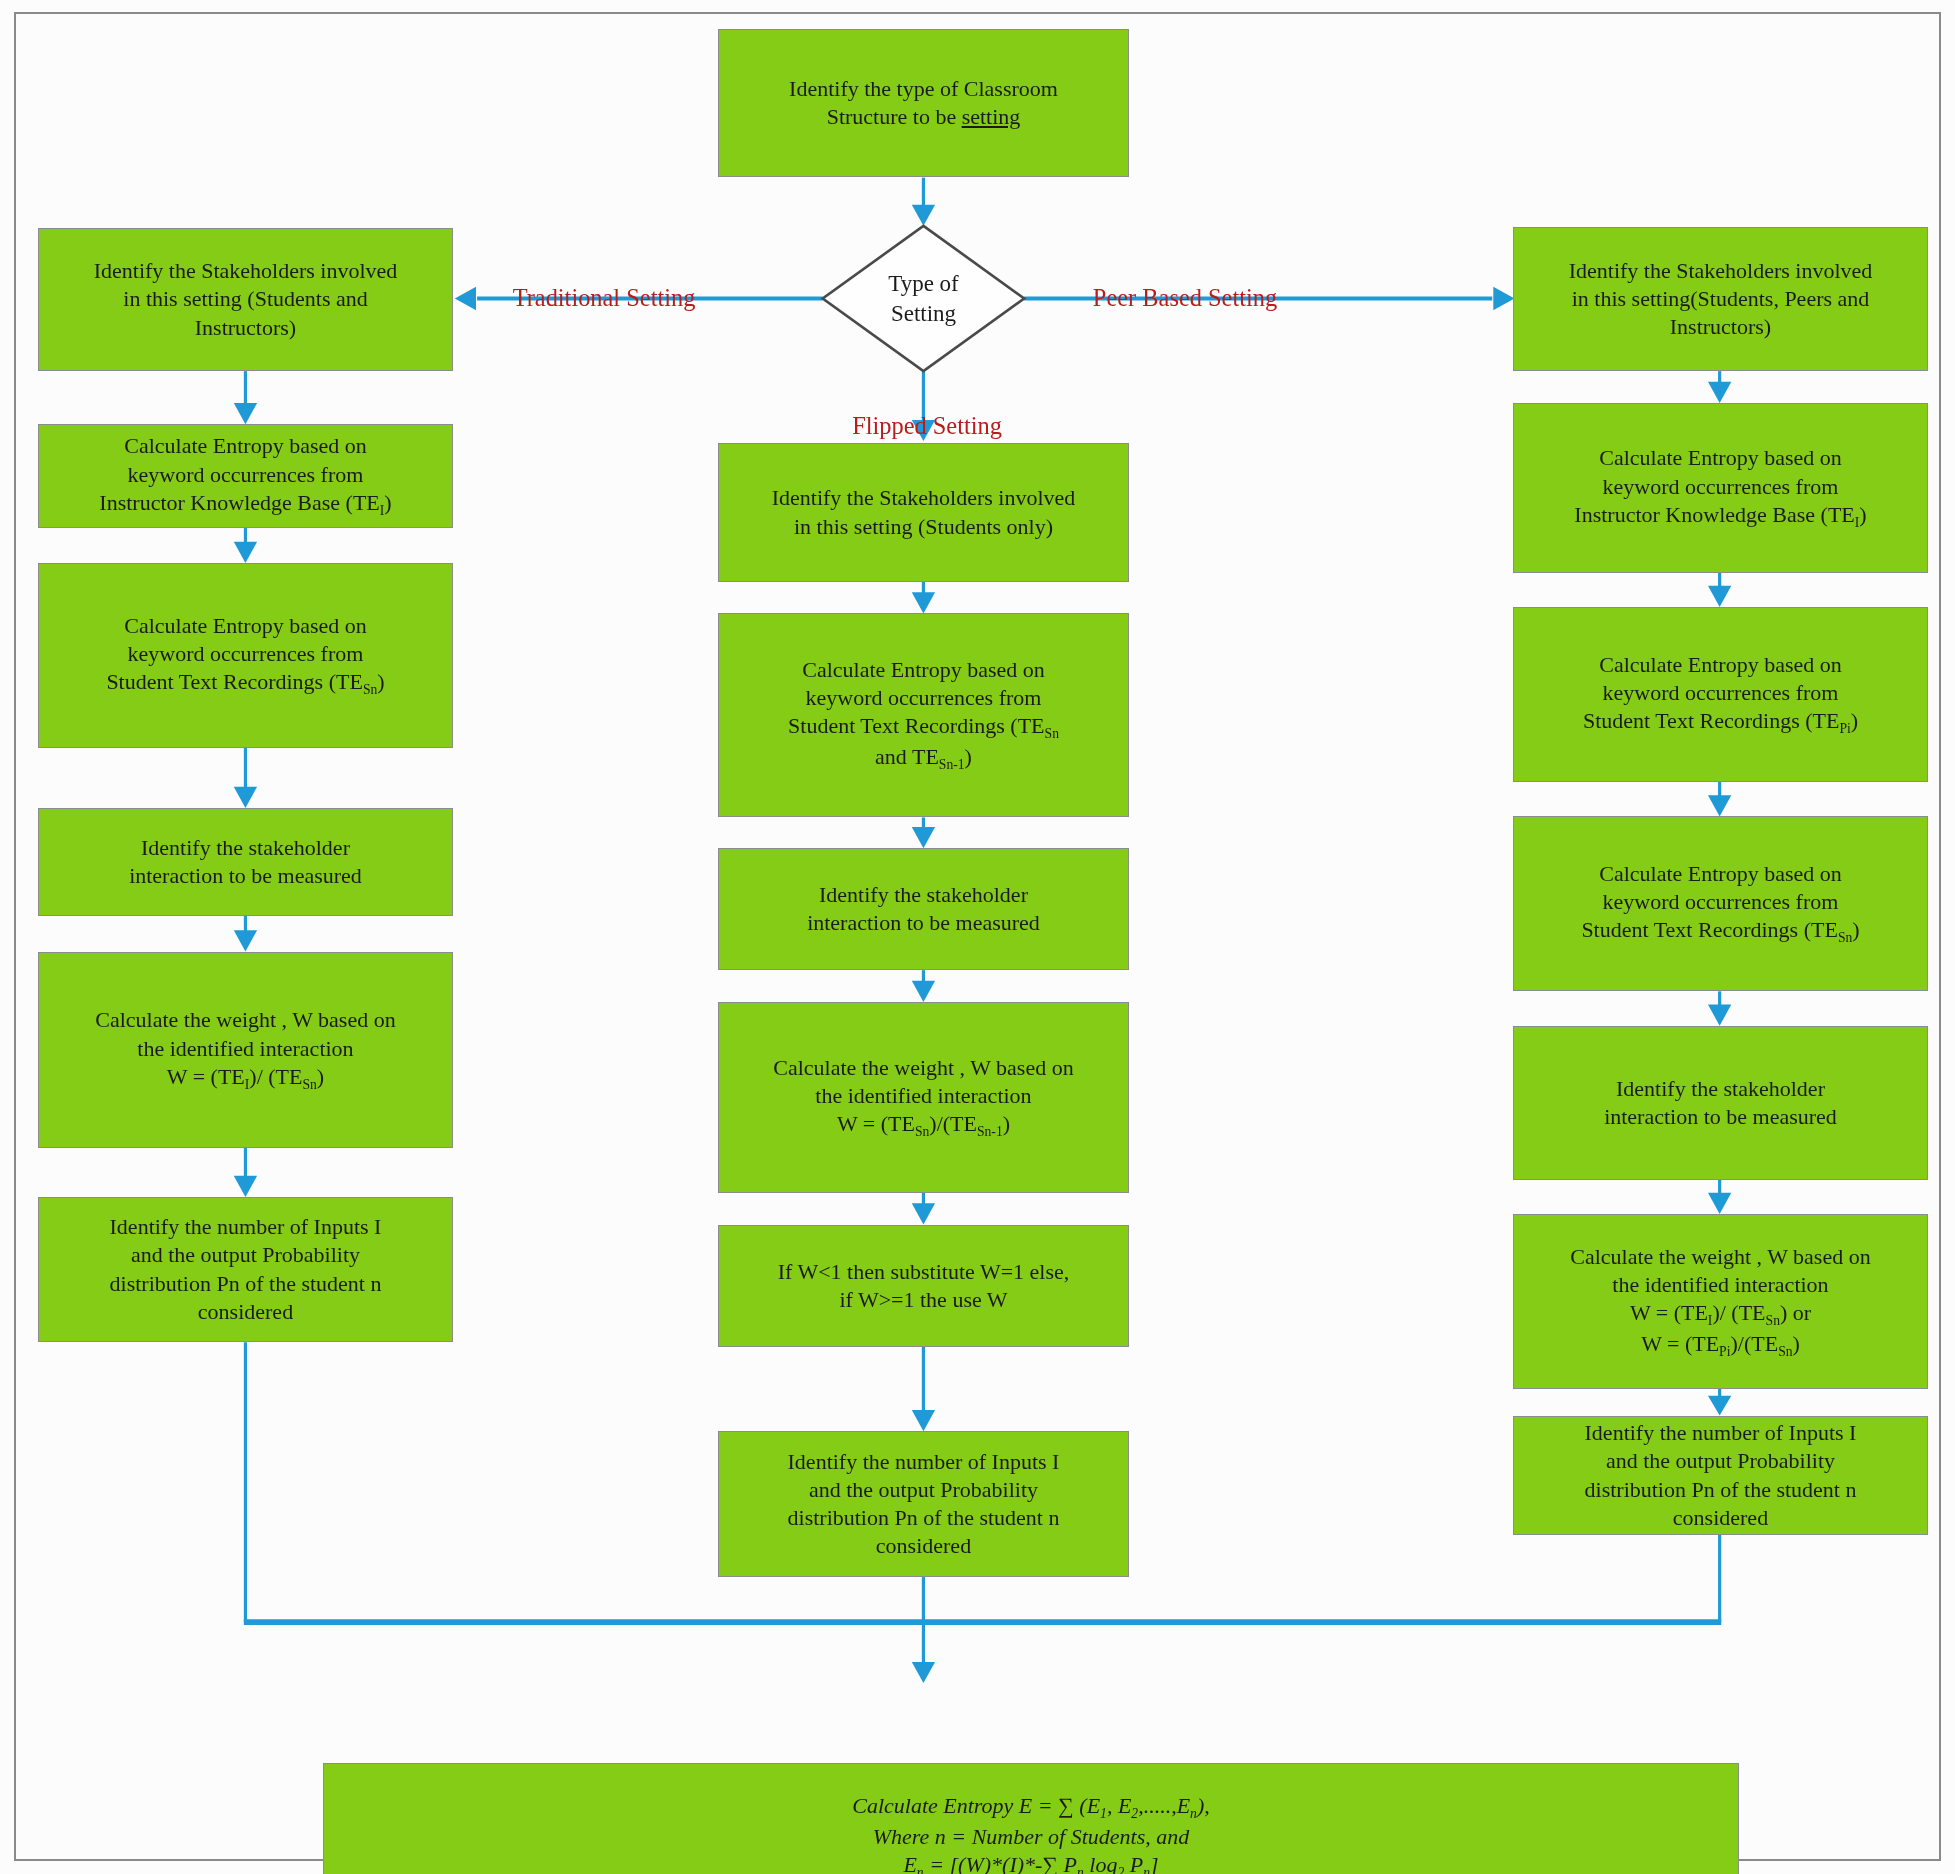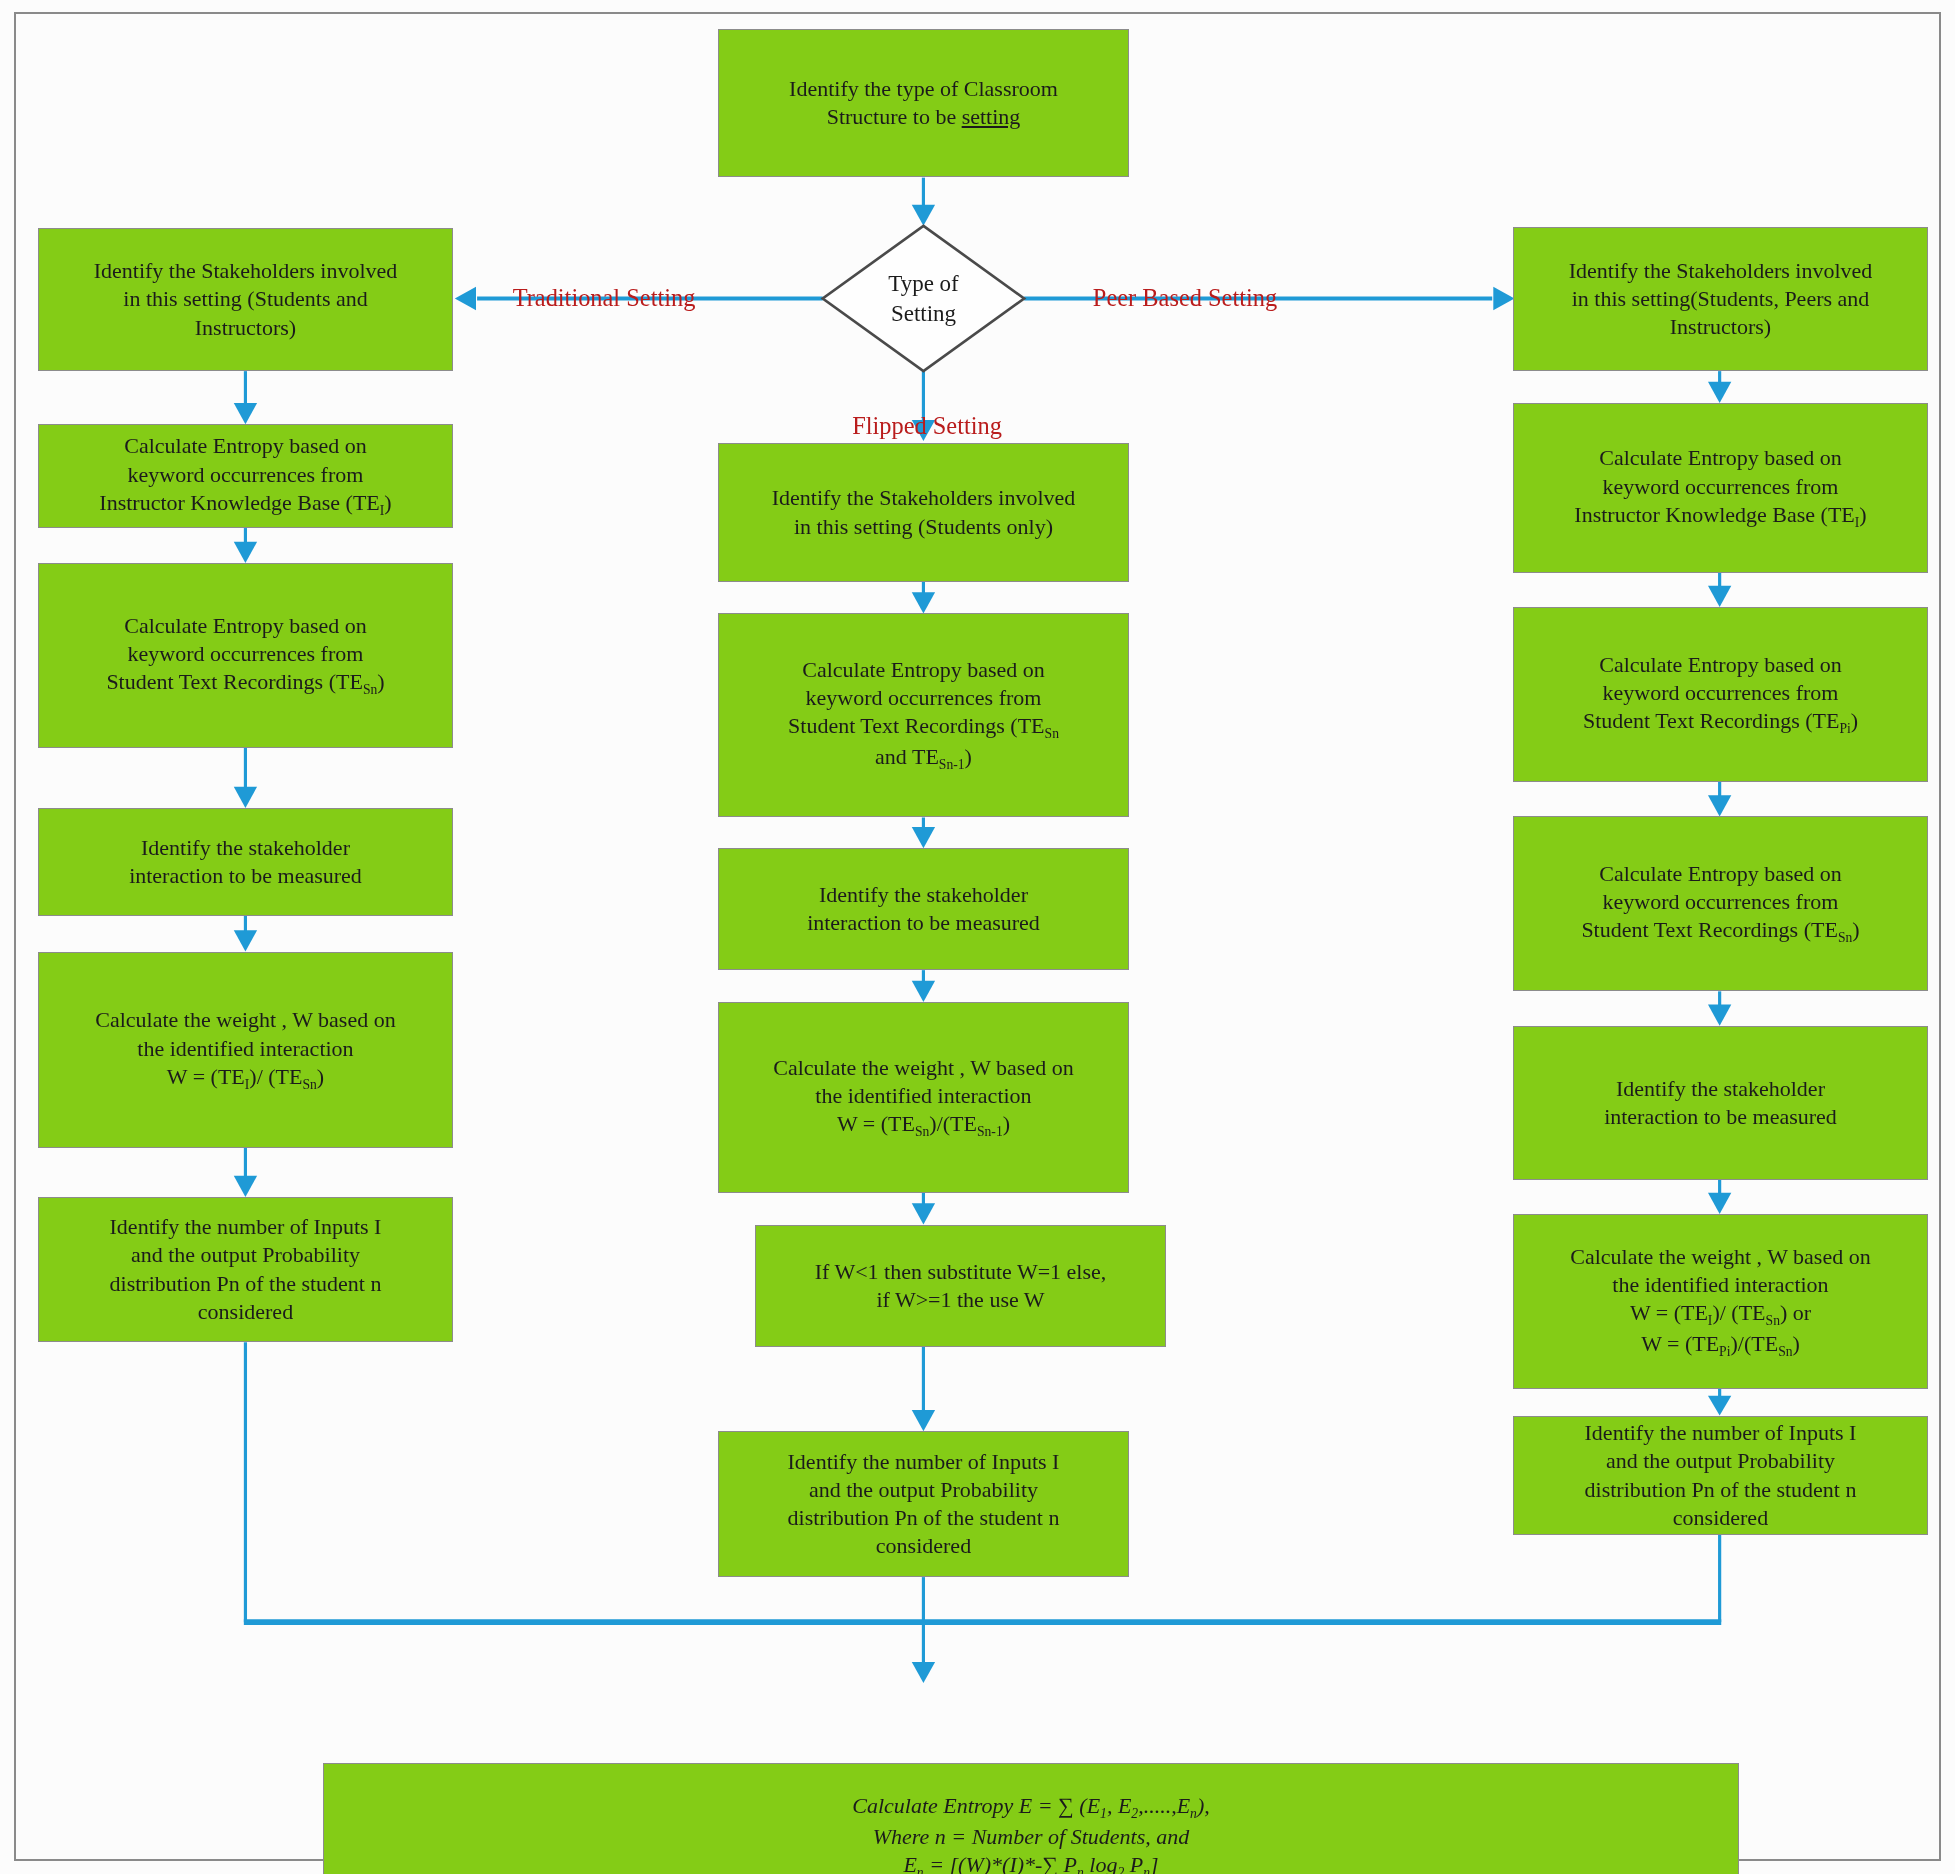--- a/index.html
+++ b/index.html
@@ -145,21 +145,21 @@
     </div>
   <div class="fbox" style="left:718px;top:613px;width:411px;height:204px;">
     <div>Calculate Entropy based on<br>keyword occurrences from<br>Student Text Recordings  (TE<sub>Sn</sub><br>and TE<sub>Sn-1</sub>)</div>
     </div>
   <div class="fbox" style="left:718px;top:848px;width:411px;height:122px;">
     <div>Identify the stakeholder<br>interaction to be measured</div>
     </div>
   <div class="fbox" style="left:718px;top:1002px;width:411px;height:191px;">
     <div>Calculate the weight , W based on<br>the identified interaction<br>W =   (TE<sub>Sn</sub>)/(TE<sub>Sn-1</sub>)</div>
     </div>
-  <div class="fbox" style="left:718px;top:1225px;width:411px;height:122px;margin-left:37px;">
+  <div class="fbox" style="left:718px;top:1225px;width:411px;height:122px;">
     <div>If W&lt;1 then substitute W=1 else,<br>if W&gt;=1 the use W</div>
     </div>
   <div class="fbox" style="left:718px;top:1431px;width:411px;height:146px;">
     <div>Identify the number of Inputs I<br>and the output Probability<br>distribution Pn of the student n<br>considered</div>
     </div>
 
   <div class="fbox" style="left:1513px;top:227px;width:415px;height:144px;">
     <div>Identify the Stakeholders involved<br>in this setting(Students, Peers and<br>Instructors)</div>
     </div>
   <div class="fbox" style="left:1513px;top:403px;width:415px;height:170px;">

